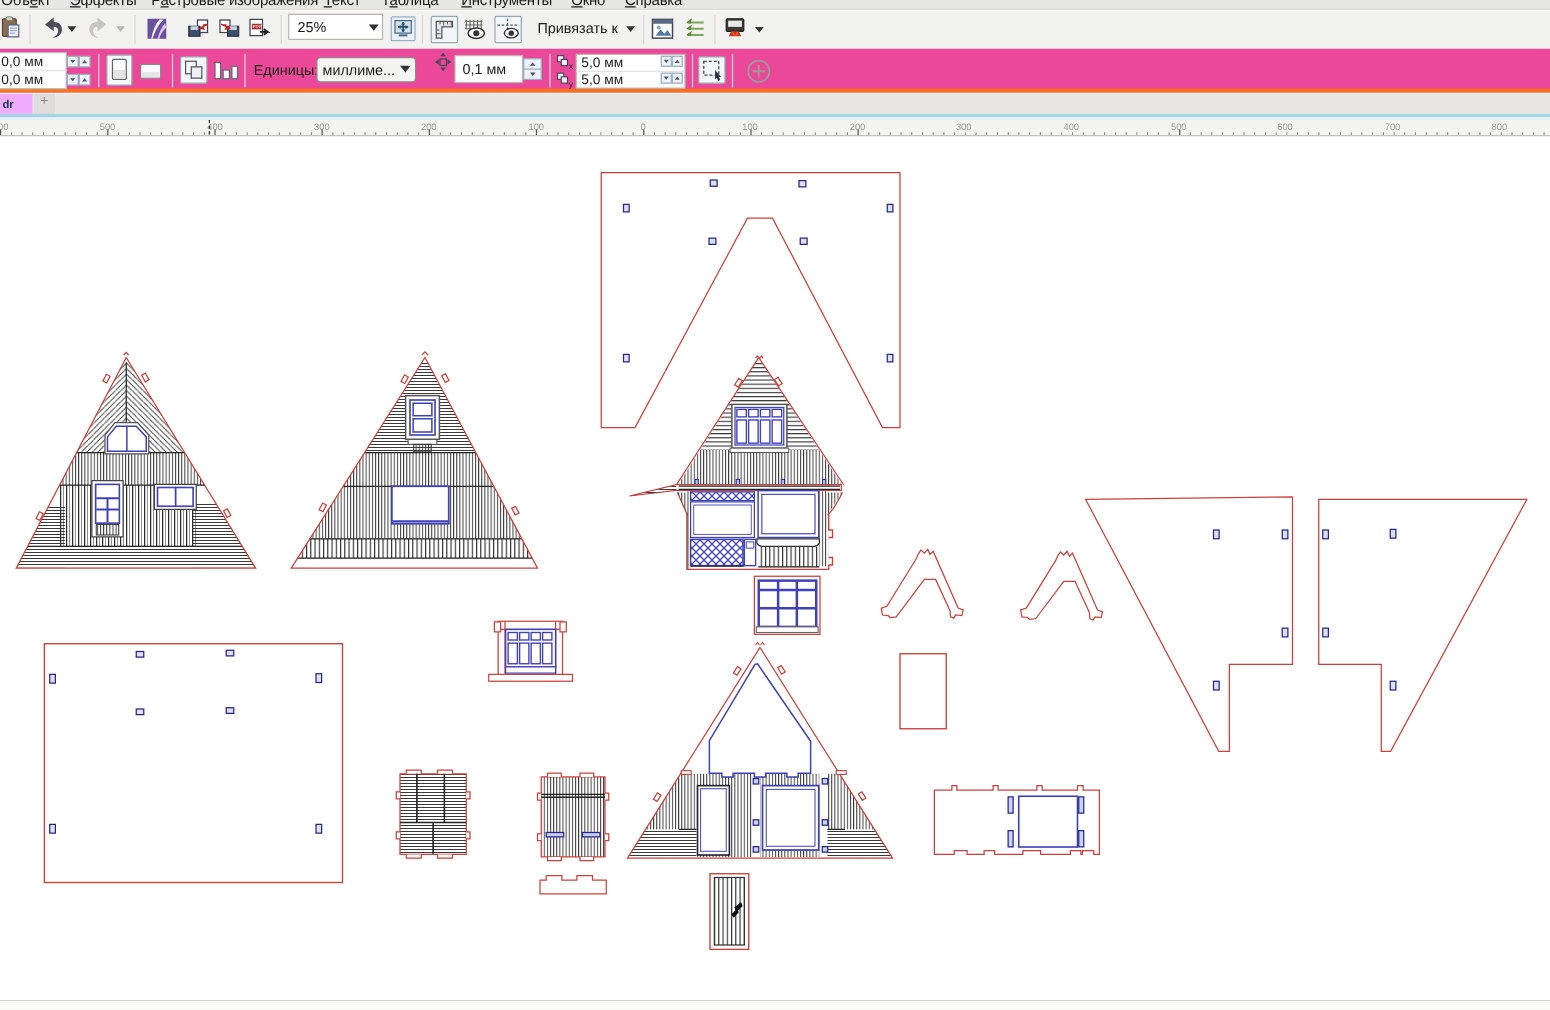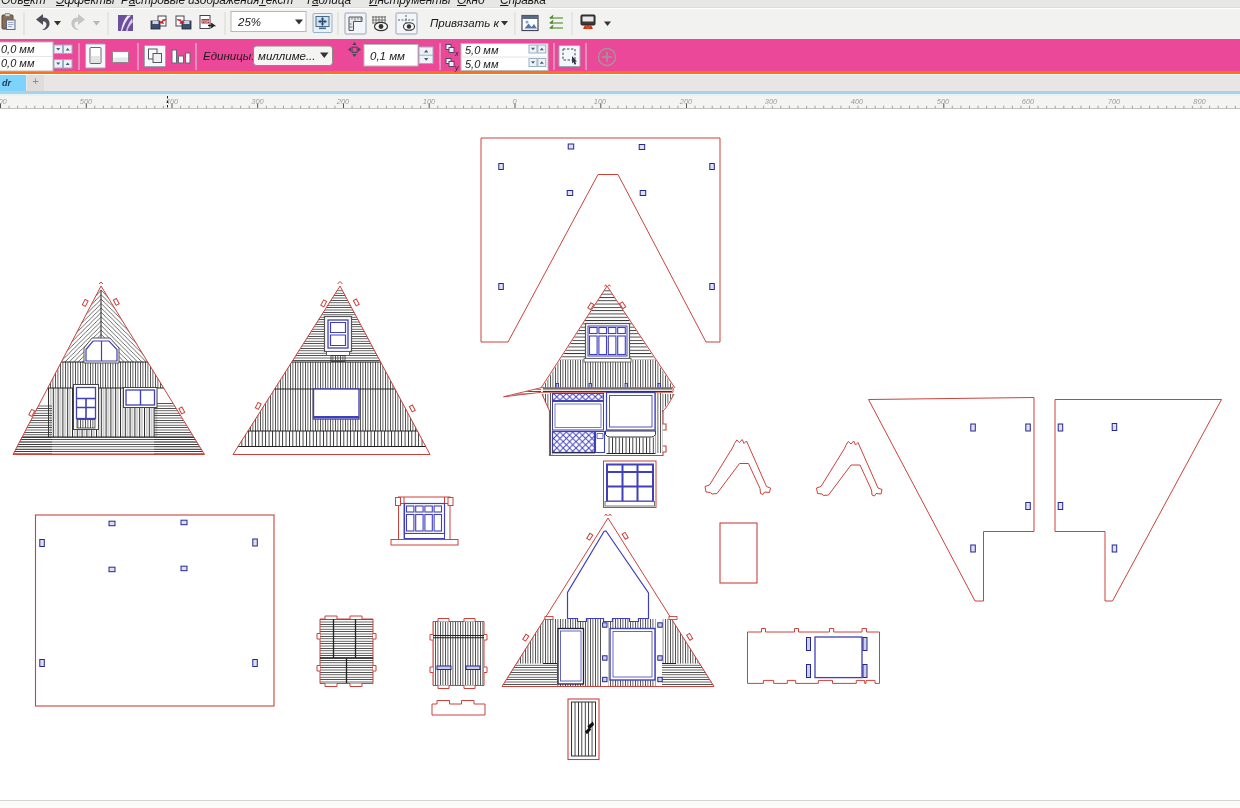--- a/index.html
+++ b/index.html
@@ -1,32 +1,32 @@
 <!DOCTYPE html>
 <html><head>
 <meta charset="utf-8">
 <style>
 * { margin:0; padding:0; box-sizing:border-box; }
 html,body { width:1240px; height:808px; overflow:hidden; }
 #app { position:relative; width:1240px; height:808px; background:#fff;
-  font-family:"Liberation Sans", sans-serif;font-style:italic; }
+  font-family:"Liberation Sans", sans-serif; }
 .row { position:absolute; left:0; right:0; }
 #menubar { top:0; height:8px; background:#e7e7e5; overflow:hidden; border-bottom:1px solid #dedddb;}
 #menuitems { position:absolute; top:-7px; left:0; white-space:nowrap; font-size:12px; color:#1a1a1a; letter-spacing:-0.2px; }
 #menuitems span { position:absolute; top:0; }
 #toolbar { top:9px; height:46px; background:#f2f2f0; border-bottom:1px solid #d9d8d6; }
 #propbar { top:39px; height:35px; background:#ec4899; border-bottom:3px solid #f97316; }
 #tabrow { top:75px; height:16px; background:#e7e6e4; }
 #blueline { top:91px; height:3px; background:#a9d2e4; }
 #bluefade { top:94px; height:2px; background:#e3f2f9; }
 #ruler { top:96px; height:12px; background:#f4f4f2; }
 #rulerline { top:108px; height:1px; background:#c2c1bf; }
 #botline { top:800px; height:1px; background:#d4d3d1; }
 #botarea { top:801px; height:7px; background:#fbfbfa; }
-#tab1 { position:absolute; left:0; top:0; width:26px; height:16px; background:#7dd3fc; color:#16365c; font-size:9px; font-weight:bold; padding:3px 0 0 2px; }
+#tab1 { position:absolute; left:0; top:0; width:26px; height:16px; background:#f0abfc; color:#16365c; font-size:9px; font-weight:bold; padding:3px 0 0 2px; }
 #tab2 { position:absolute; left:27px; top:0; width:17px; height:16px; background:#dedddb; color:#8a8a88; font-size:11px; text-align:center; }
 </style>
 </head>
 <body>
 <div id="app">
   <svg id="drawing" width="1240" height="808" viewBox="0 0 1240 808" style="position:absolute;top:0;left:0">
     <defs>
       <pattern id="hl" width="1" height="2.4" patternUnits="userSpaceOnUse">
         <rect width="1" height="0.8" fill="#3a3a3a"></rect>
       </pattern>

